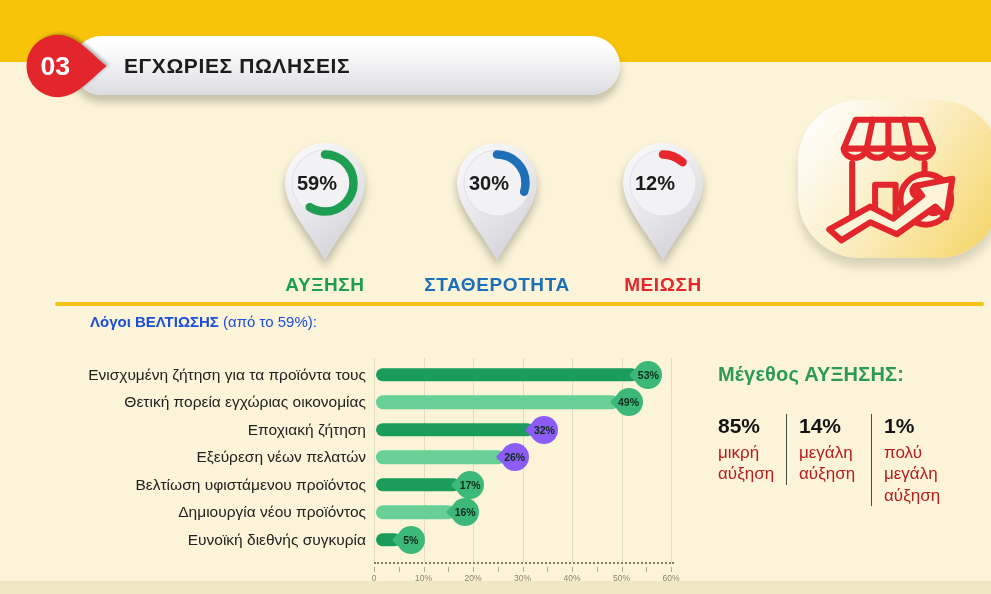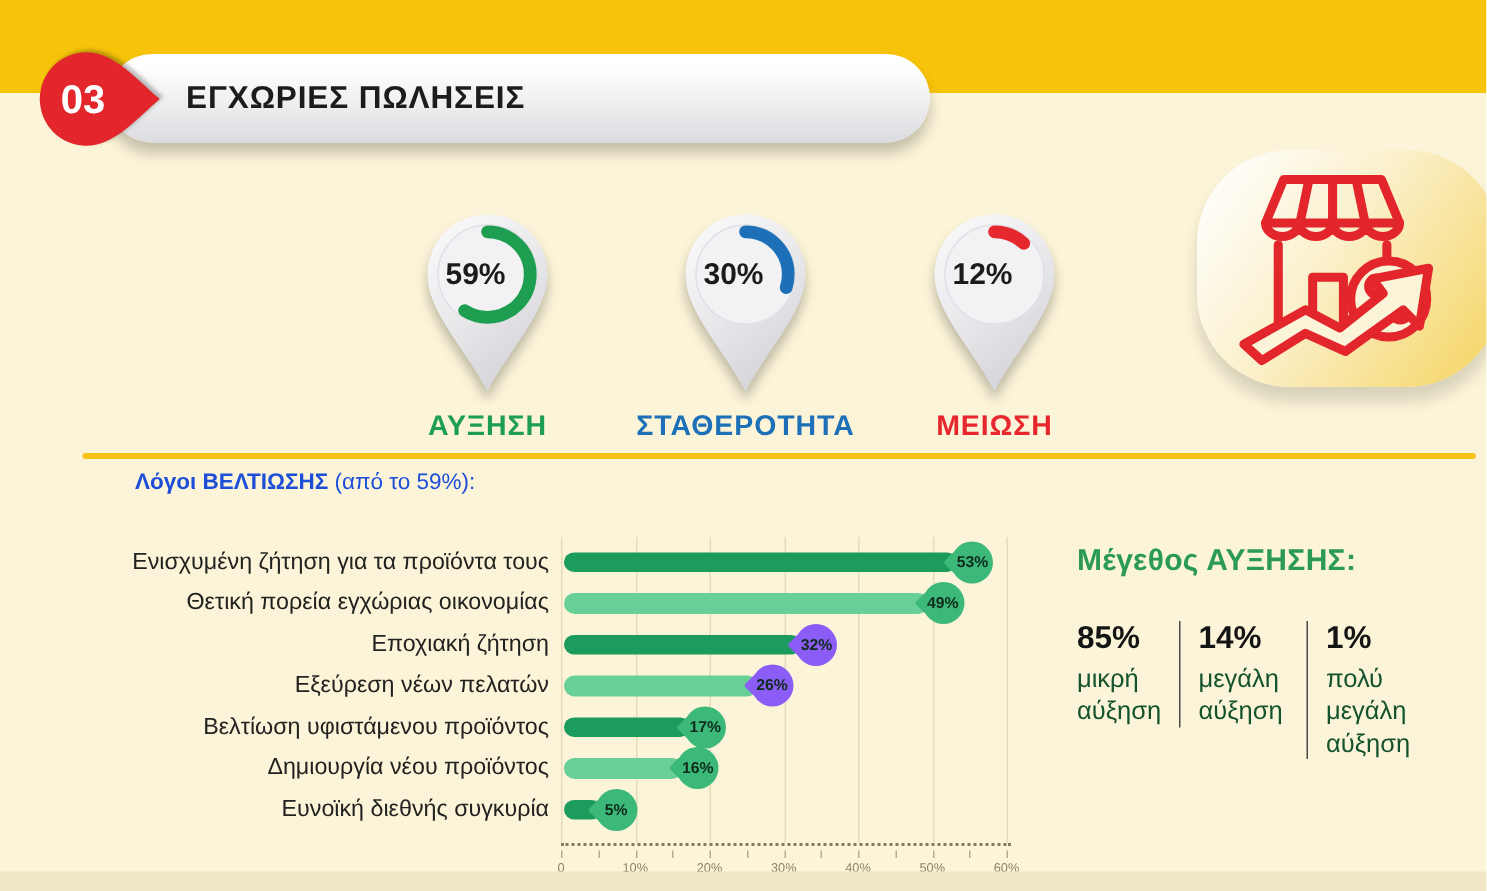--- a/index.html
+++ b/index.html
@@ -64,21 +64,21 @@
   .axis-lab{position:absolute;top:9px;transform:translateX(-50%);font-size:8.5px;color:#8a8468;}
 
   
   .panel{position:absolute;left:718px;top:363px;width:266px;}
   .panel-title{font-size:20px;font-weight:bold;color:#2B9A57;letter-spacing:.2px;}
   .panel-cols{display:flex;margin-top:28px;align-items:flex-start;}
   .pcol{padding-right:10px;}
   .pcol + .pcol{border-left:1.6px solid #4a4a4a;padding-left:12px;}
   .pcol-0{width:58px;}.pcol-1{width:62px;}.pcol-2{width:64px;}
   .pval{font-size:21px;font-weight:bold;color:#141414;margin-bottom:4px;}
-  .pdesc{font-size:17px;color:#14532d;line-height:1.25;}
+  .pdesc{font-size:17px;color:#b91c1c;line-height:1.25;}
 </style>
 </head>
 <body>
 
 <svg width="0" height="0" style="position:absolute">
   <defs>
     <linearGradient id="pinGrad" x1="0" y1="0" x2="0.55" y2="1">
       <stop offset="0" stop-color="#FCFCFD"></stop>
       <stop offset="0.55" stop-color="#E9E9EC"></stop>
       <stop offset="1" stop-color="#D5D5DA"></stop>

